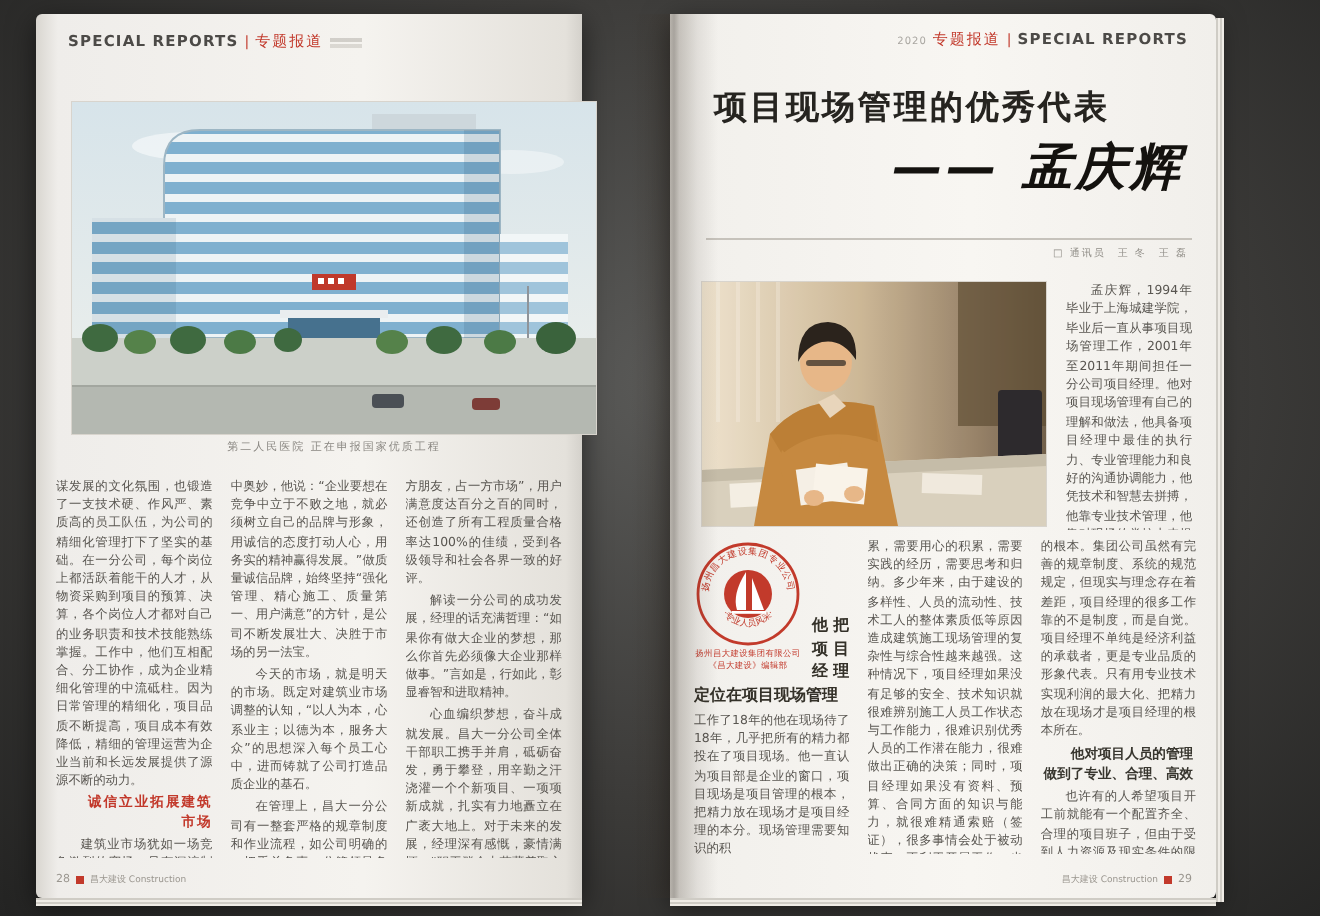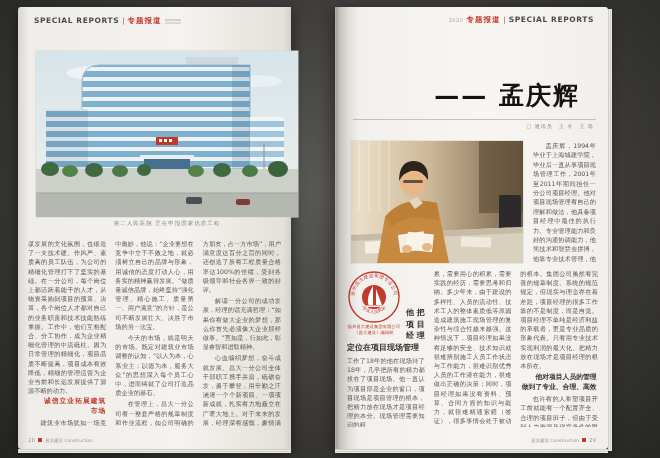--- a/index.html
+++ b/index.html
@@ -25,21 +25,21 @@
   .page.right::before{
     content:"";position:absolute;top:2px;bottom:-2px;right:-4px;width:4px;
     background:repeating-linear-gradient(90deg,#cfccc5 0 1px,#efece6 1px 2px);
   }
   .gutter{position:absolute;left:297px;top:0;width:44px;height:100%;pointer-events:none;
     background:linear-gradient(90deg,rgba(0,0,0,0) 0%,rgba(60,50,40,.22) 45%,rgba(40,32,25,.30) 50%,rgba(60,50,40,.18) 56%,rgba(0,0,0,0) 100%);}
   
   .hdrL{position:absolute;left:16px;top:9px;display:flex;align-items:baseline;gap:3px;}
   .hdrR{position:absolute;right:14px;top:8px;display:flex;align-items:baseline;gap:3px;}
   .hdr-en{font-size:7.5px;font-weight:bold;letter-spacing:.6px;color:#4c4a47;}
-  .hdr-cn{font-size:7.5px;font-weight:bold;color:#c2392b;letter-spacing:1px;}
+  .hdr-cn{font-size:7.5px;font-weight:normal;color:#c2392b;letter-spacing:1px;}
   .hdr-div{font-size:7px;color:#c2392b;}
   .hdr-issue{font-size:5px;color:#a9a6a1;letter-spacing:.5px;}
   .hdr-smudge{width:16px;height:5px;align-self:center;
     background:linear-gradient(180deg,#c9c6c0 0 2px,transparent 2px 3px,#d4d1cb 3px 5px);opacity:.8;}
   
   .figure{position:absolute;left:18px;top:44px;width:262px;}
   .figure svg{display:block;width:262px;height:166px;box-shadow:0 0 0 .5px #d8d4cd;}
   .figcap{margin-top:3px;text-align:center;font-size:5.5px;color:#8a8782;letter-spacing:1px;}
   
   .colsL{position:absolute;left:10px;right:10px;top:232px;bottom:20px;display:flex;gap:9px;}
@@ -160,21 +160,22 @@
   </section>
 
   <section class="page right">
     <div class="hdrR">
       <span class="hdr-issue">2020</span>
       <span class="hdr-cn">专题报道</span>
       <span class="hdr-div">|</span>
       <span class="hdr-en">SPECIAL REPORTS</span>
     </div>
 
-    <h1 class="title2" style="margin:12px;">—— 孟庆辉</h1>
+    <h1 class="title1" style="margin:0;">项目现场管理的优秀代表</h1>
+    <h1 class="title2" style="margin:0;font-style:italic;">—— 孟庆辉</h1>
     <div class="rule"></div>
     <div class="byline">□ 通讯员　王 冬　王 磊</div>
 
     <div class="photo">
       <svg viewBox="0 0 172 122">
         <defs>
           <linearGradient id="office" x1="0" y1="0" x2="1" y2="0">
             <stop offset="0" stop-color="#efe7d5"></stop>
               <stop offset=".45" stop-color="#cdbb9c"></stop>
             <stop offset=".8" stop-color="#93816a"></stop>

